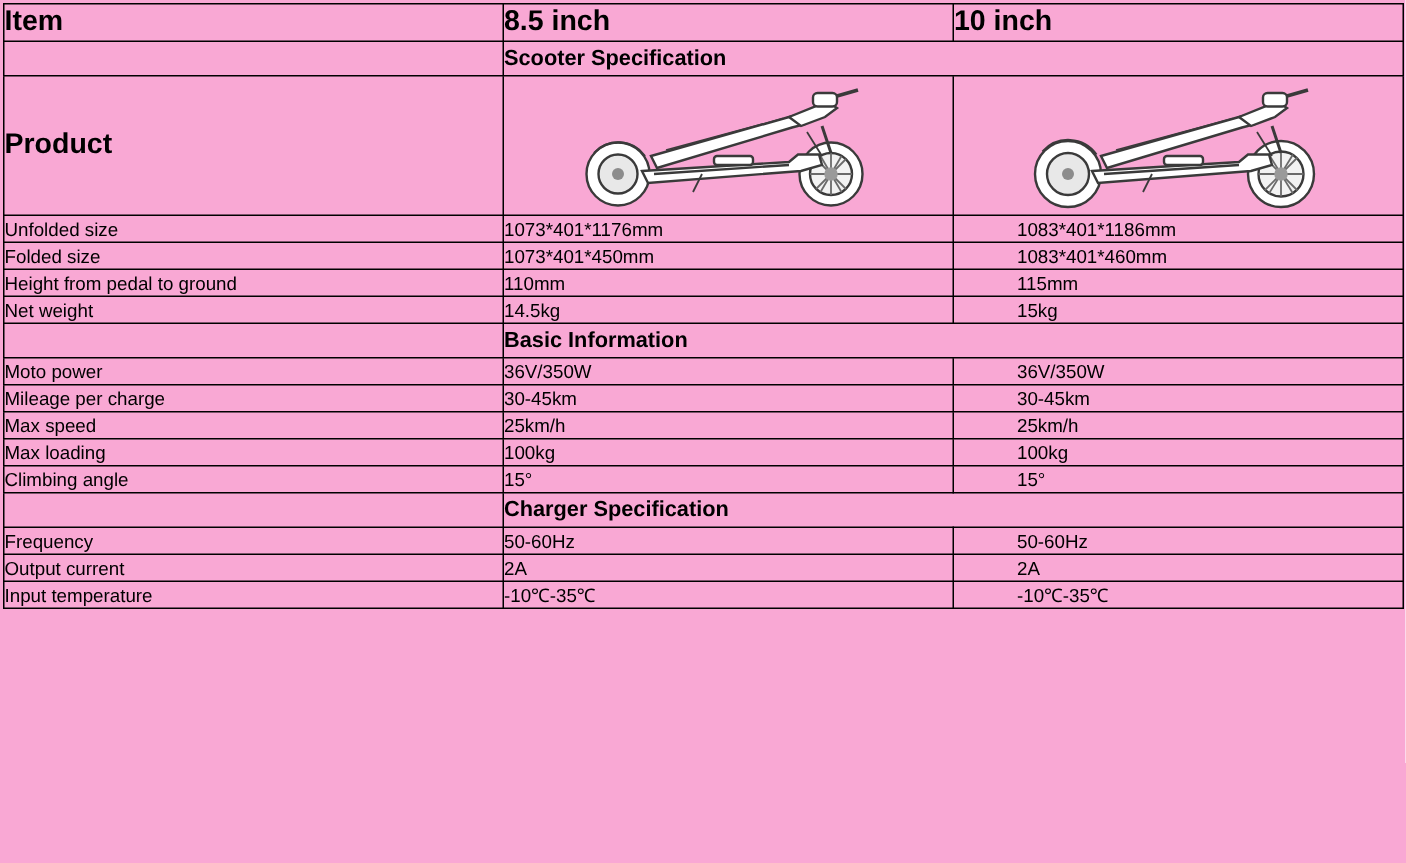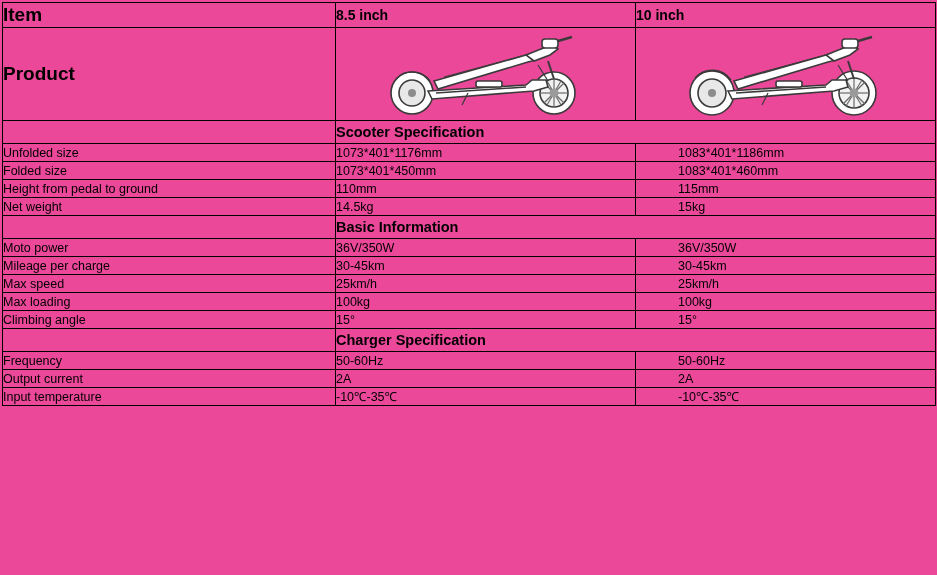--- a/index.html
+++ b/index.html
@@ -8,21 +8,21 @@
     background: #ffffff;
   }
   body {
     font-family: "Liberation Sans", sans-serif;
     color: #000000;
   }
   .sheet {
     width: 937px;
     height: 575px;
     position: relative;
-    background: #ec4899;
+    background: #f9a8d4;
     box-sizing: border-box;
     overflow: hidden;
   }
   table.spec {
     border-collapse: collapse;
     table-layout: fixed;
     width: 933px;
     margin: 2px 0 0 2px;
   }
   table.spec td {
@@ -35,21 +35,21 @@
   col.c3 { width: 300px; }
 
   
   .hdr-item {
     font-size: 19px;
     font-weight: bold;
     padding: 6px 0 6px 18px;
     height: 24px;
   }
   .hdr-size {
-    font-size: 14px;
+    font-size: 19px;
     font-weight: bold;
     padding: 6px 0 6px 18px;
   }
 
   
   .prod-label {
     font-size: 19px;
     font-weight: bold;
     padding-left: 18px;
     height: 92px;
@@ -99,20 +99,25 @@
     <colgroup>
       <col class="c1">
         <col class="c2">
         <col class="c3">
     </colgroup>
     <tbody>
       <tr>
         <td class="hdr-item">Item</td>
         <td class="hdr-size">8.5 inch</td>
         <td class="hdr-size">10 inch</td>
+      </tr>
+
+      <tr>
+        <td class="sec-blank"></td>
+        <td class="sec-title" colspan="2">Scooter Specification</td>
       </tr>
 
       <tr>
         <td class="prod-label">Product</td>
         <td class="prod-cell">
           <div class="scooter-wrap">
             <svg width="220" height="86" viewBox="0 0 220 86" aria-hidden="true">
               <g fill="none" stroke="#3a3a3a" stroke-width="1.6">
 
                 <circle cx="36" cy="62" r="21" fill="#fff"></circle>
@@ -180,25 +185,20 @@
                 <path d="M172 30 L178 48" stroke-width="2"></path>
                 <path d="M162 34 L172 50" stroke-width="1.2"></path>
                 <path d="M19 47 A23 23 0 0 1 55 49" stroke-width="1.4"></path>
                 <path d="M92 62 L86 74" stroke-width="1.2"></path>
                 <rect x="100" y="50" width="26" height="6" rx="2" fill="#fff"></rect>
               </g>
             </svg>
           </div>
         </td>
       </tr>
-
-      <tr>
-        <td class="sec-blank"></td>
-        <td class="sec-title" colspan="2">Scooter Specification</td>
-      </tr>
       <tr>
         <td class="lbl">Unfolded size</td>
         <td class="val">1073*401*1176mm</td>
         <td class="val v3">1083*401*1186mm</td>
       </tr>
       <tr>
         <td class="lbl">Folded size</td>
         <td class="val">1073*401*450mm</td>
         <td class="val v3">1083*401*460mm</td>
       </tr>

